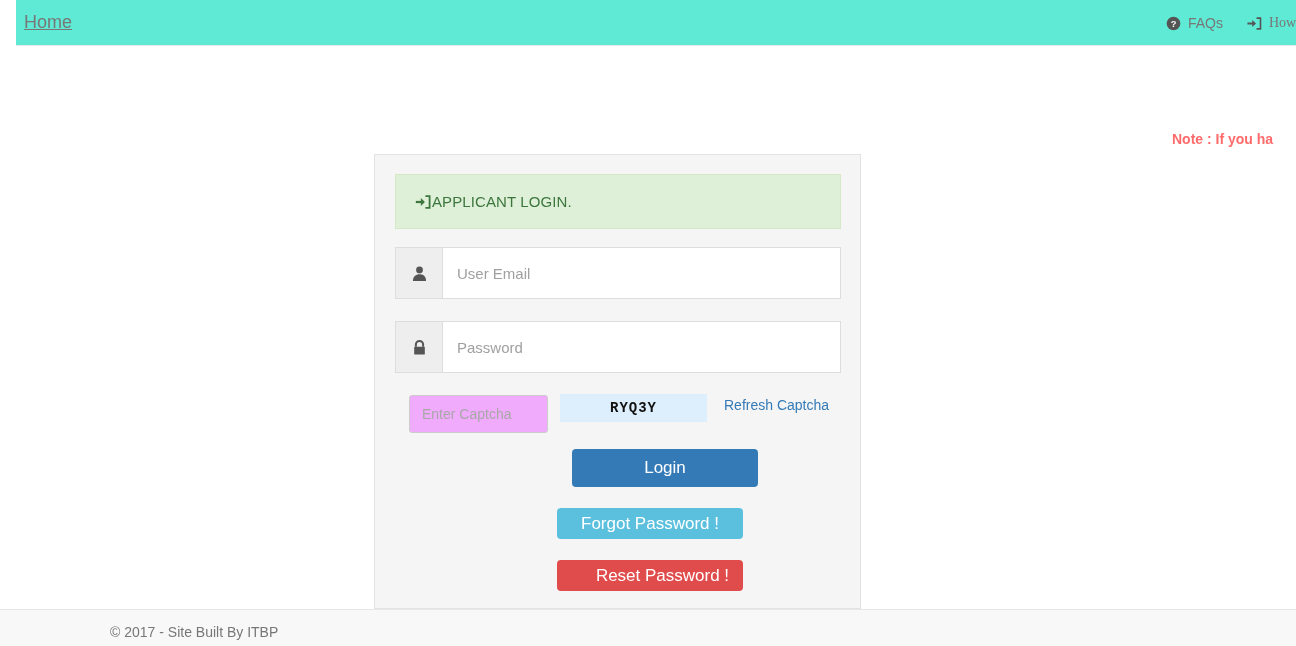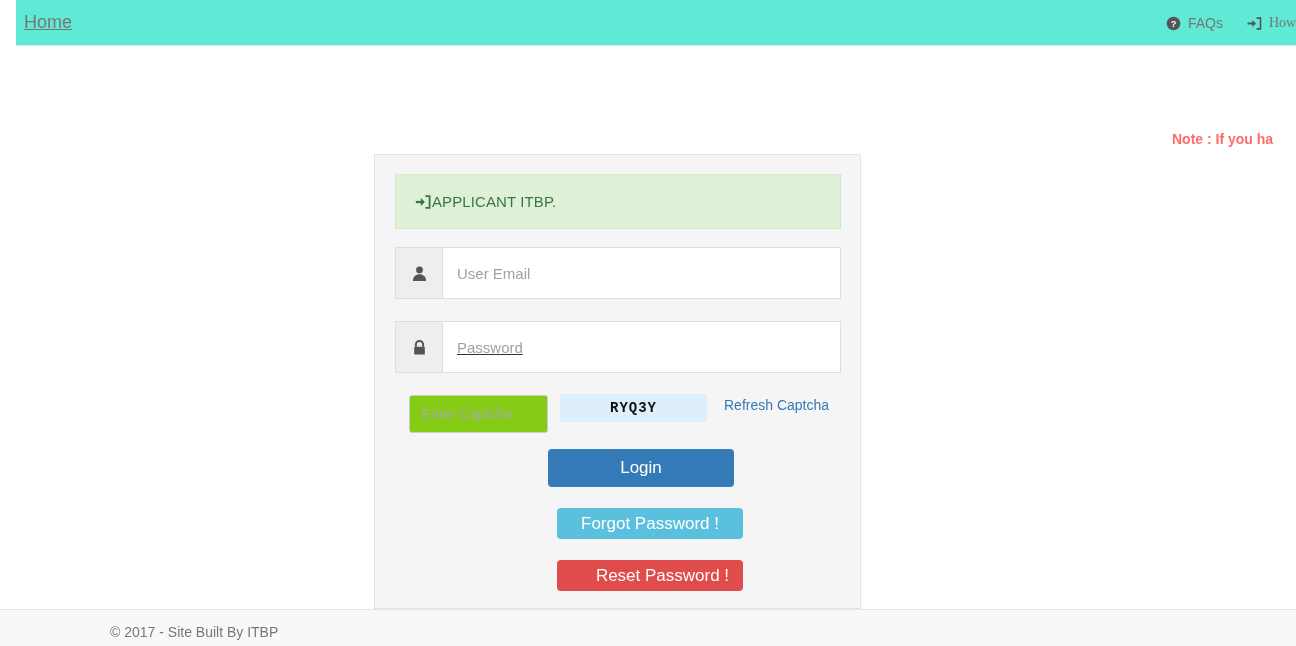--- a/index.html
+++ b/index.html
@@ -104,21 +104,21 @@
 
   .input-group {
     position: absolute;
     left: 395px;
     width: 446px;
     height: 52px;
     display: flex;
     box-sizing: border-box;
   }
   .ig-email { top: 247px; }
-  .ig-pass  { top: 321px; text-decoration: underline; }
+  .ig-pass  { top: 321px; }
   .ig-addon {
     width: 48px;
     background: #eeeeee;
     border: 1px solid #dddddd;
     box-sizing: border-box;
     display: flex;
     align-items: center;
     justify-content: center;
     color: #555555;
   }
@@ -139,21 +139,21 @@
 
   
   .captcha-input {
     position: absolute;
     left: 409px;
     top: 395px;
     width: 139px;
     height: 38px;
     border: 1px solid #cccccc;
     border-radius: 3px;
-    background: #84cc16;
+    background: #f0abfc;
     box-sizing: border-box;
     padding: 0 12px;
     font-family: "Liberation Sans", sans-serif;
     font-size: 14px;
     color: #555555;
     outline: none;
   }
   .captcha-input::placeholder { color: #a8a8a8; opacity: 1; }
 
   .captcha-image {
@@ -190,21 +190,21 @@
     border: none;
     border-radius: 4px;
     color: #ffffff;
     font-family: "Liberation Sans", sans-serif;
     cursor: pointer;
     text-align: center;
     white-space: nowrap;
     box-sizing: border-box;
   }
   .btn-login {
-    left: 548px;
+    left: 572px;
     top: 449px;
     width: 186px;
     height: 38px;
     background: #337ab7;
     font-size: 17px;
   }
   .btn-forgot {
     left: 557px;
     top: 508px;
     width: 186px;
@@ -278,21 +278,21 @@
 
 <div class="panel">
   <div class="alert-login">
     <span class="alert-icon">
       <svg viewBox="0 0 16 16" width="16" height="16" aria-hidden="true">
         <path d="M0.8 8 H8.4" stroke="#3c763d" stroke-width="2.2" fill="none"></path>
         <path d="M5.8 4.1 L9.9 8 L5.8 11.9 Z" fill="#3c763d"></path>
         <path d="M10.4 2.2 H14.6 V13.8 H10.4" stroke="#3c763d" stroke-width="1.8" fill="none"></path>
       </svg>
     </span>
-    <span>APPLICANT ITBP.</span>
+    <span>APPLICANT LOGIN.</span>
   </div>
 </div>
 
 <div class="input-group ig-email">
   <div class="ig-addon">
     <svg viewBox="0 0 16 16" width="17" height="17" aria-hidden="true">
       <circle cx="8" cy="4.6" r="3.2" fill="#555555"></circle>
       <path d="M1.8 15 C1.8 10.6 4.6 8.6 8 8.6 C11.4 8.6 14.2 10.6 14.2 15 Z" fill="#555555"></path>
     </svg>
   </div>

